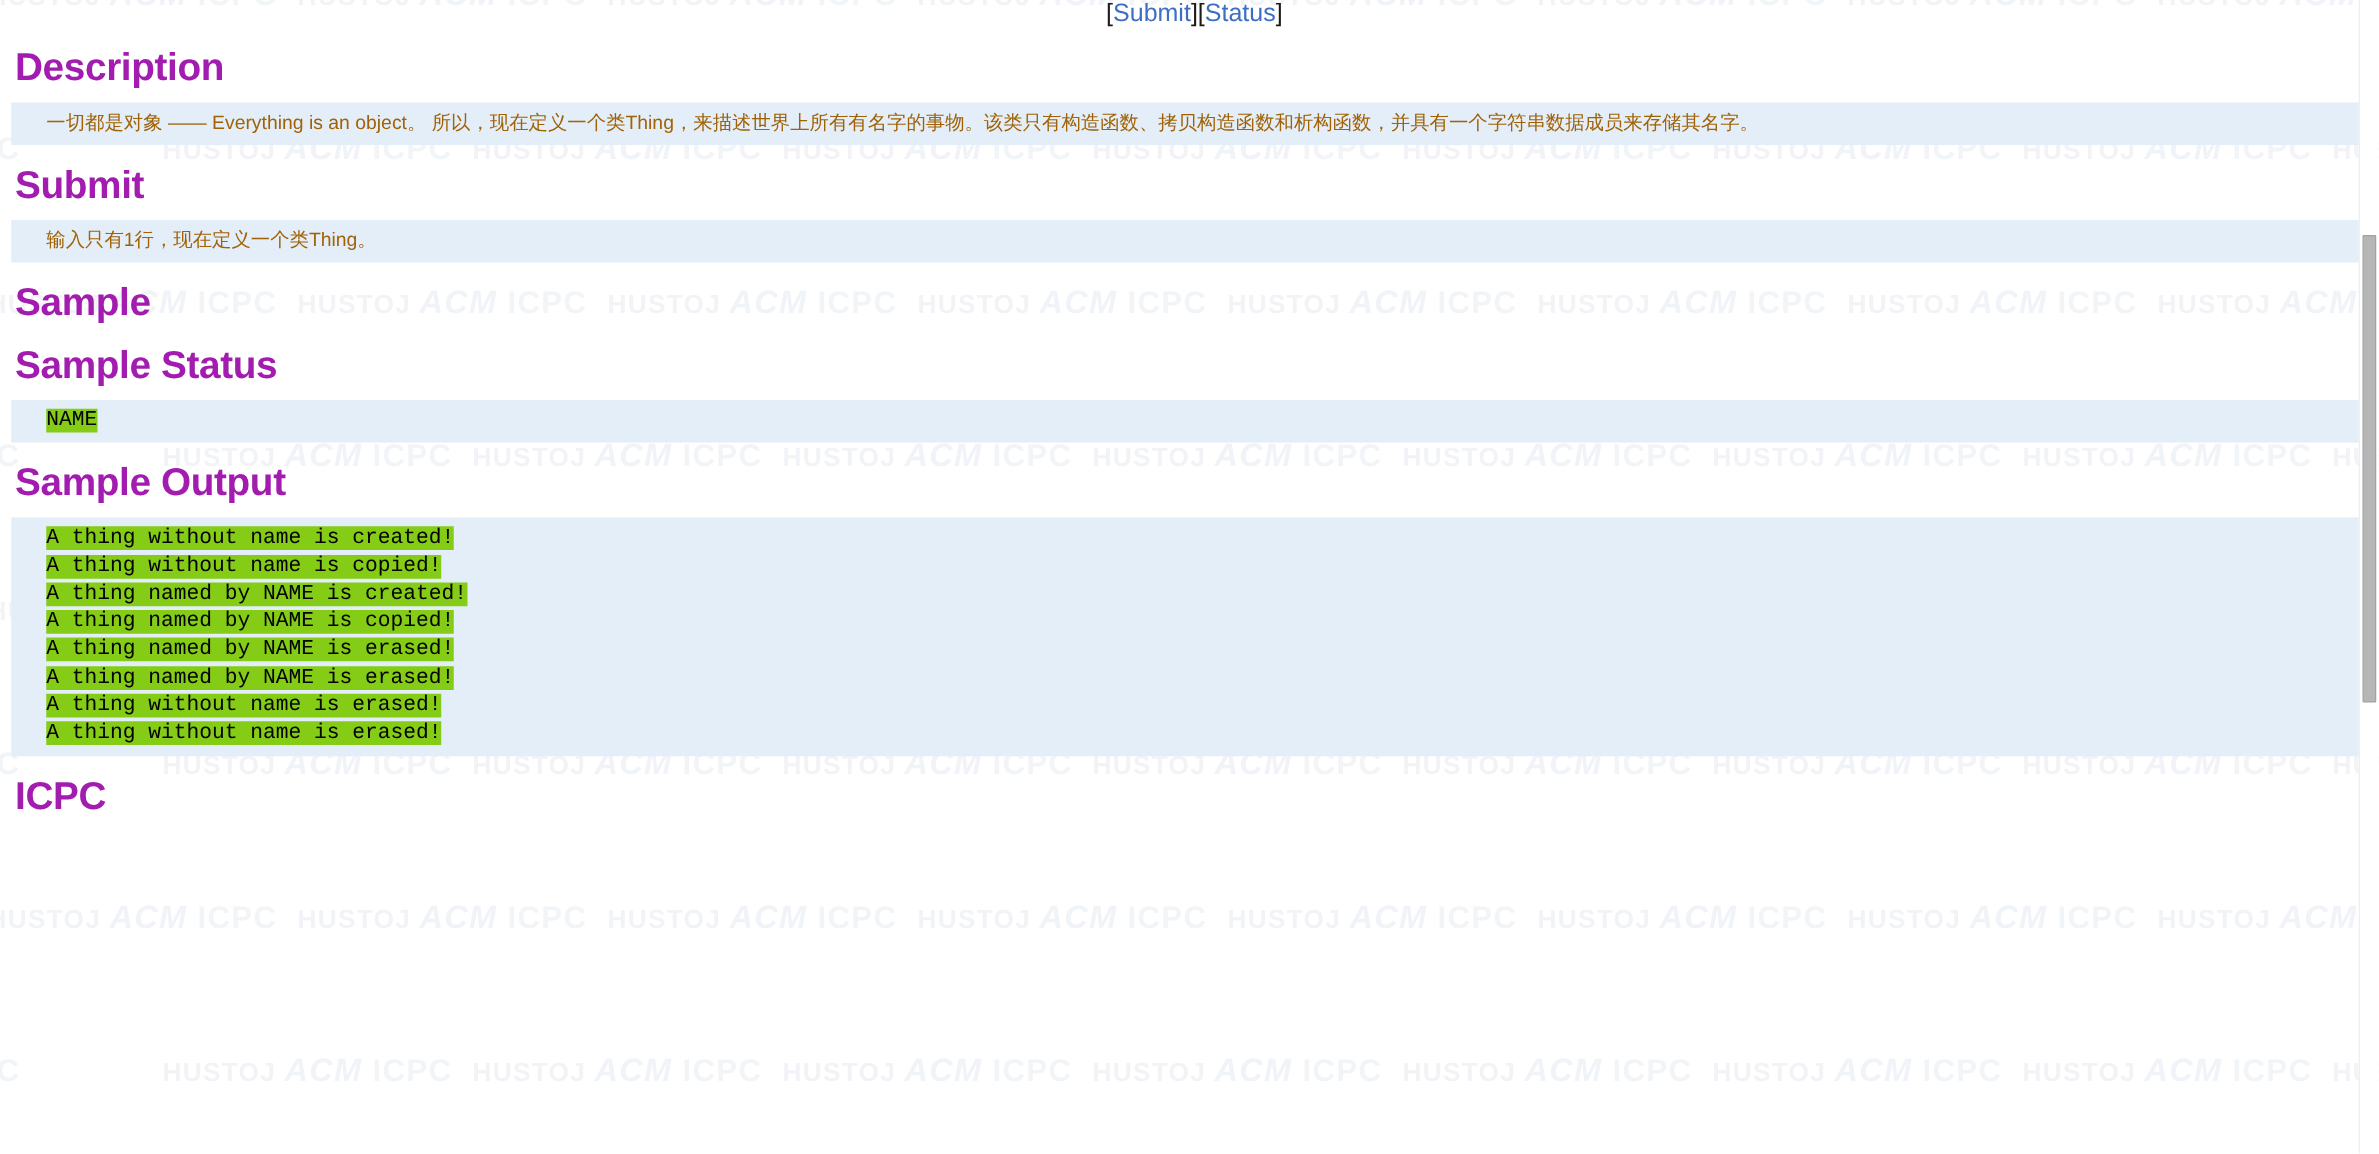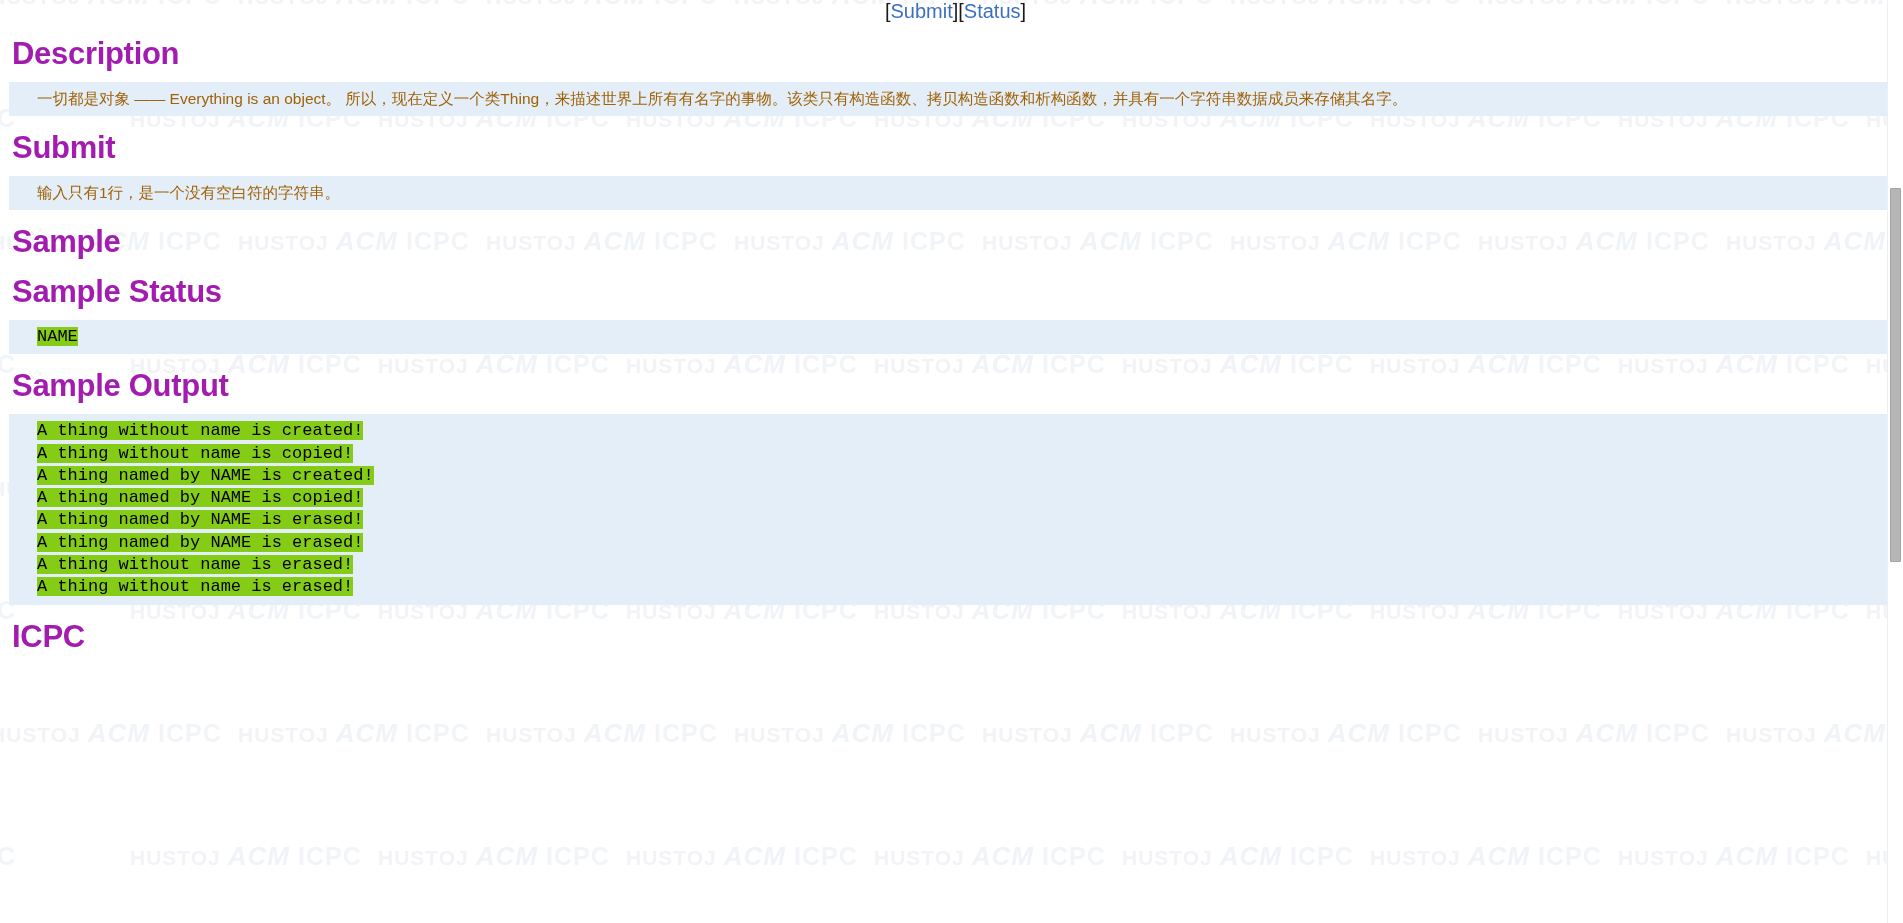--- a/index.html
+++ b/index.html
@@ -167,21 +167,21 @@
 
   <div id="toplinks"><span>[</span><a href="#">Submit</a><span>][</span><a href="#">Status</a><span>]</span></div>
 
   <h2 class="sec" id="sec-desc">Description</h2>
   <div class="panel panel-desc">
     <div class="inner">一切都是对象 —— Everything is an object。 所以，现在定义一个类Thing，来描述世界上所有有名字的事物。该类只有构造函数、拷贝构造函数和析构函数，并具有一个字符串数据成员来存储其名字。</div>
   </div>
 
   <h2 class="sec">Submit</h2>
   <div class="panel">
-    <div class="inner">输入只有1行，是一个没有空白符的字符串。</div>
+    <div class="inner">输入只有1行，现在定义一个类Thing。</div>
   </div>
 
   <h2 class="sec">Sample</h2>
 
   <h2 class="sec">Sample Status</h2>
   <div class="panel mono">
     <div class="inner">
       <pre class="out" id="sample-input-pre"><span class="line"><span class="sel">NAME</span></span></pre>
     </div>
   </div>

